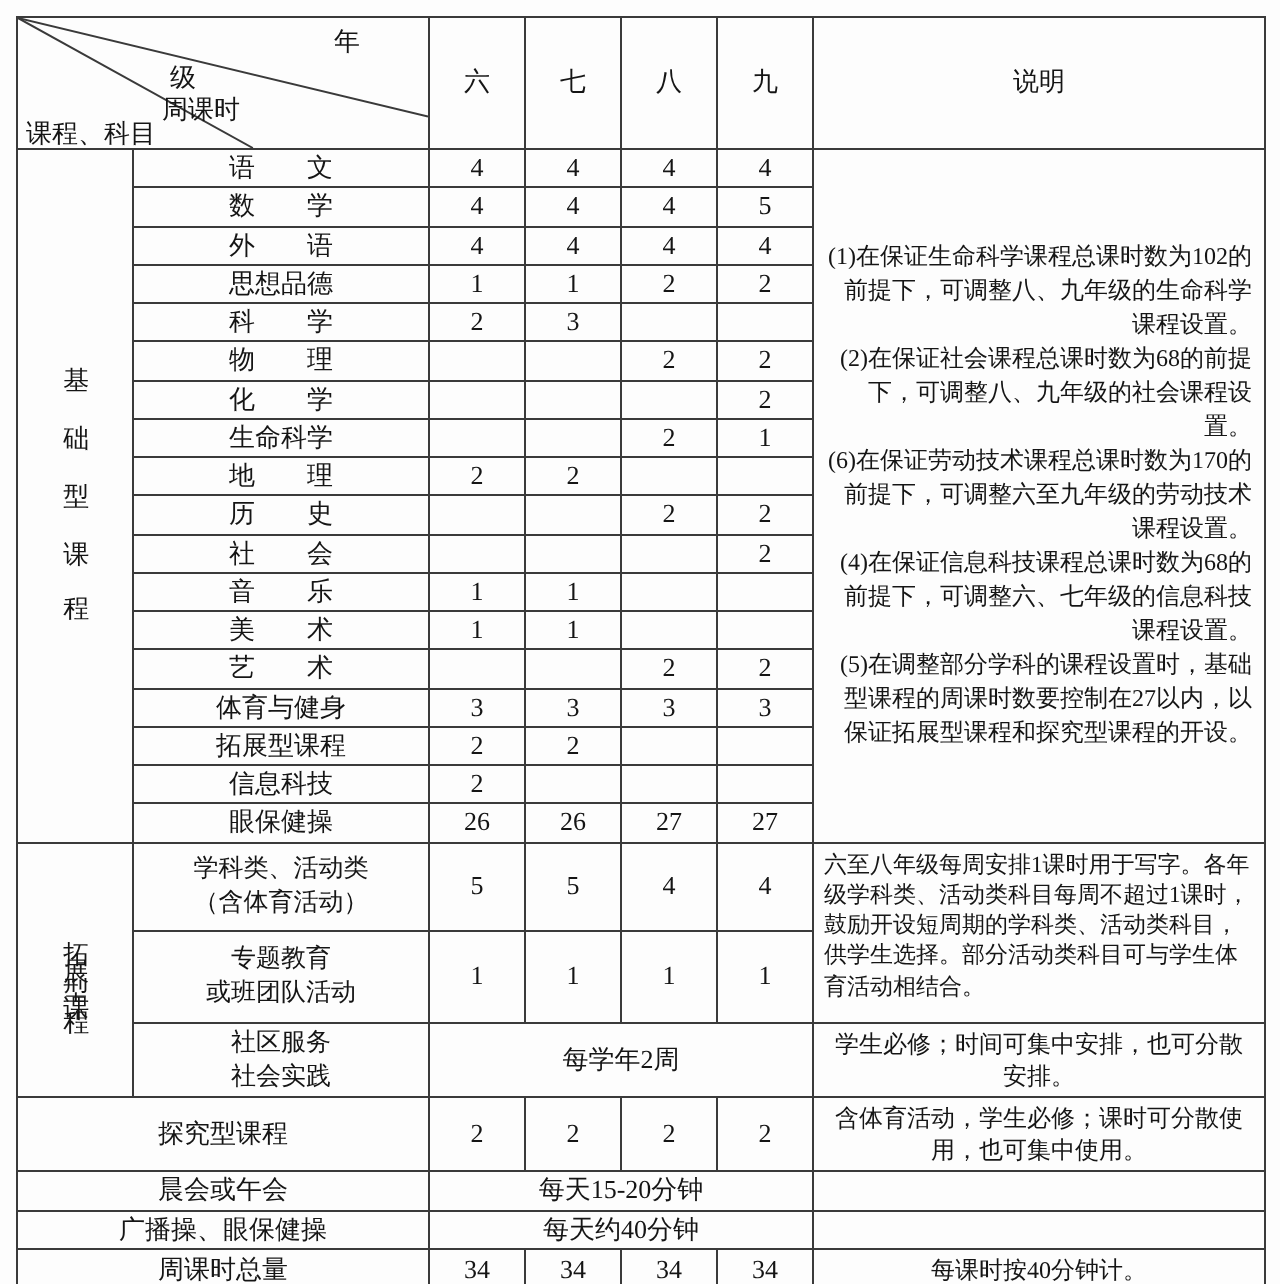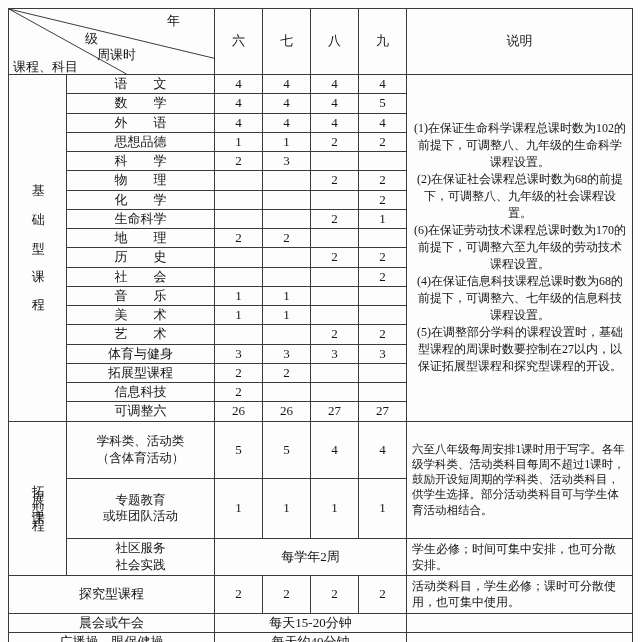--- a/index.html
+++ b/index.html
@@ -14,35 +14,35 @@
     border: 1px solid #3a3a3a; text-align: center; vertical-align: middle;
     font-size: 13px; line-height: 1.25; padding: 1px 2px; overflow: hidden;
   }
   tr.hdr { height: 66px; }
   tr.b  { height: 19px; }
   .corner { position: relative; padding: 0; }
   .corner svg { position: absolute; left: 0; top: 0; width: 100%; height: 100%; }
   .corner span { position: absolute; white-space: nowrap; font-size: 13px; }
   .c-year   { left: 158px; top: 4px; }
   .c-grade  { left: 76px;  top: 22px; }
-  .c-week   { left: 88px;  top: 38px; }
+  .c-week   { left: 72px;  top: 38px; }
   .c-course { left: 4px;   top: 50px; text-align: right; }
   .section-cell { padding: 0; }
   .vlabel {
     display: inline-block; writing-mode: vertical-lr; text-orientation: upright;
     white-space: nowrap; font-size: 13px;
   }
   .vlabel.basic { letter-spacing: 29px; }
   .vlabel.ext   { letter-spacing: 9px; }
-  .notes-body { text-align: center; vertical-align: middle; padding: 4px 6px 4px 7px;
+  .notes-body { text-align: right; vertical-align: middle; padding: 4px 6px 4px 7px;
                 font-size: 12px; line-height: 1.42; }
   .notes-body p { margin: 0; }
-  .ext-note { text-align: left; vertical-align: top; padding: 20px 5px;
+  .ext-note { text-align: left; vertical-align: top; padding: 4px 5px;
               font-size: 11.5px; line-height: 1.33; }
-  .small-note { text-align: left; padding: 2px 5px; font-size: 12px; line-height: 1.35; }
+  .small-note { text-align: center; padding: 2px 5px; font-size: 12px; line-height: 1.35; }
   .two-line { font-size: 12.5px; line-height: 1.35; }
   .merged-val { font-size: 13px; }
 </style>
 </head>
 <body>
 
 <div class="page">
 <table class="schedule">
 <colgroup>
   <col style="width:58px">
@@ -196,21 +196,21 @@
   <td></td>
 </tr>
 <tr class="b">
   <td>信息科技</td>
   <td>2</td>
   <td></td>
   <td></td>
   <td></td>
 </tr>
 <tr class="b">
-  <td>可调整六</td>
+  <td>眼保健操</td>
   <td>26</td>
   <td>26</td>
   <td>27</td>
   <td>27</td>
 </tr>
 
 <tr style="height:44px">
   <td class="section-cell" rowspan="3">
     <span class="vlabel ext">拓展型课程</span>
   </td>
@@ -242,21 +242,21 @@
   <td class="merged-val" colspan="4">每学年2周</td>
   <td class="small-note">学生必修；时间可集中安排，也可分散安排。</td>
 </tr>
 
 <tr style="height:32px">
   <td colspan="2">探究型课程</td>
   <td>2</td>
   <td>2</td>
   <td>2</td>
   <td>2</td>
-  <td class="small-note">活动类科目，学生必修；课时可分散使用，也可集中使用。</td>
+  <td class="small-note">含体育活动，学生必修；课时可分散使用，也可集中使用。</td>
 </tr>
 
 <tr style="height:17px">
   <td colspan="2">晨会或午会</td>
   <td class="merged-val" colspan="4">每天15-20分钟</td>
   <td class="small-note"></td>
 </tr>
 
 <tr style="height:17px">
   <td colspan="2">广播操、眼保健操</td>

